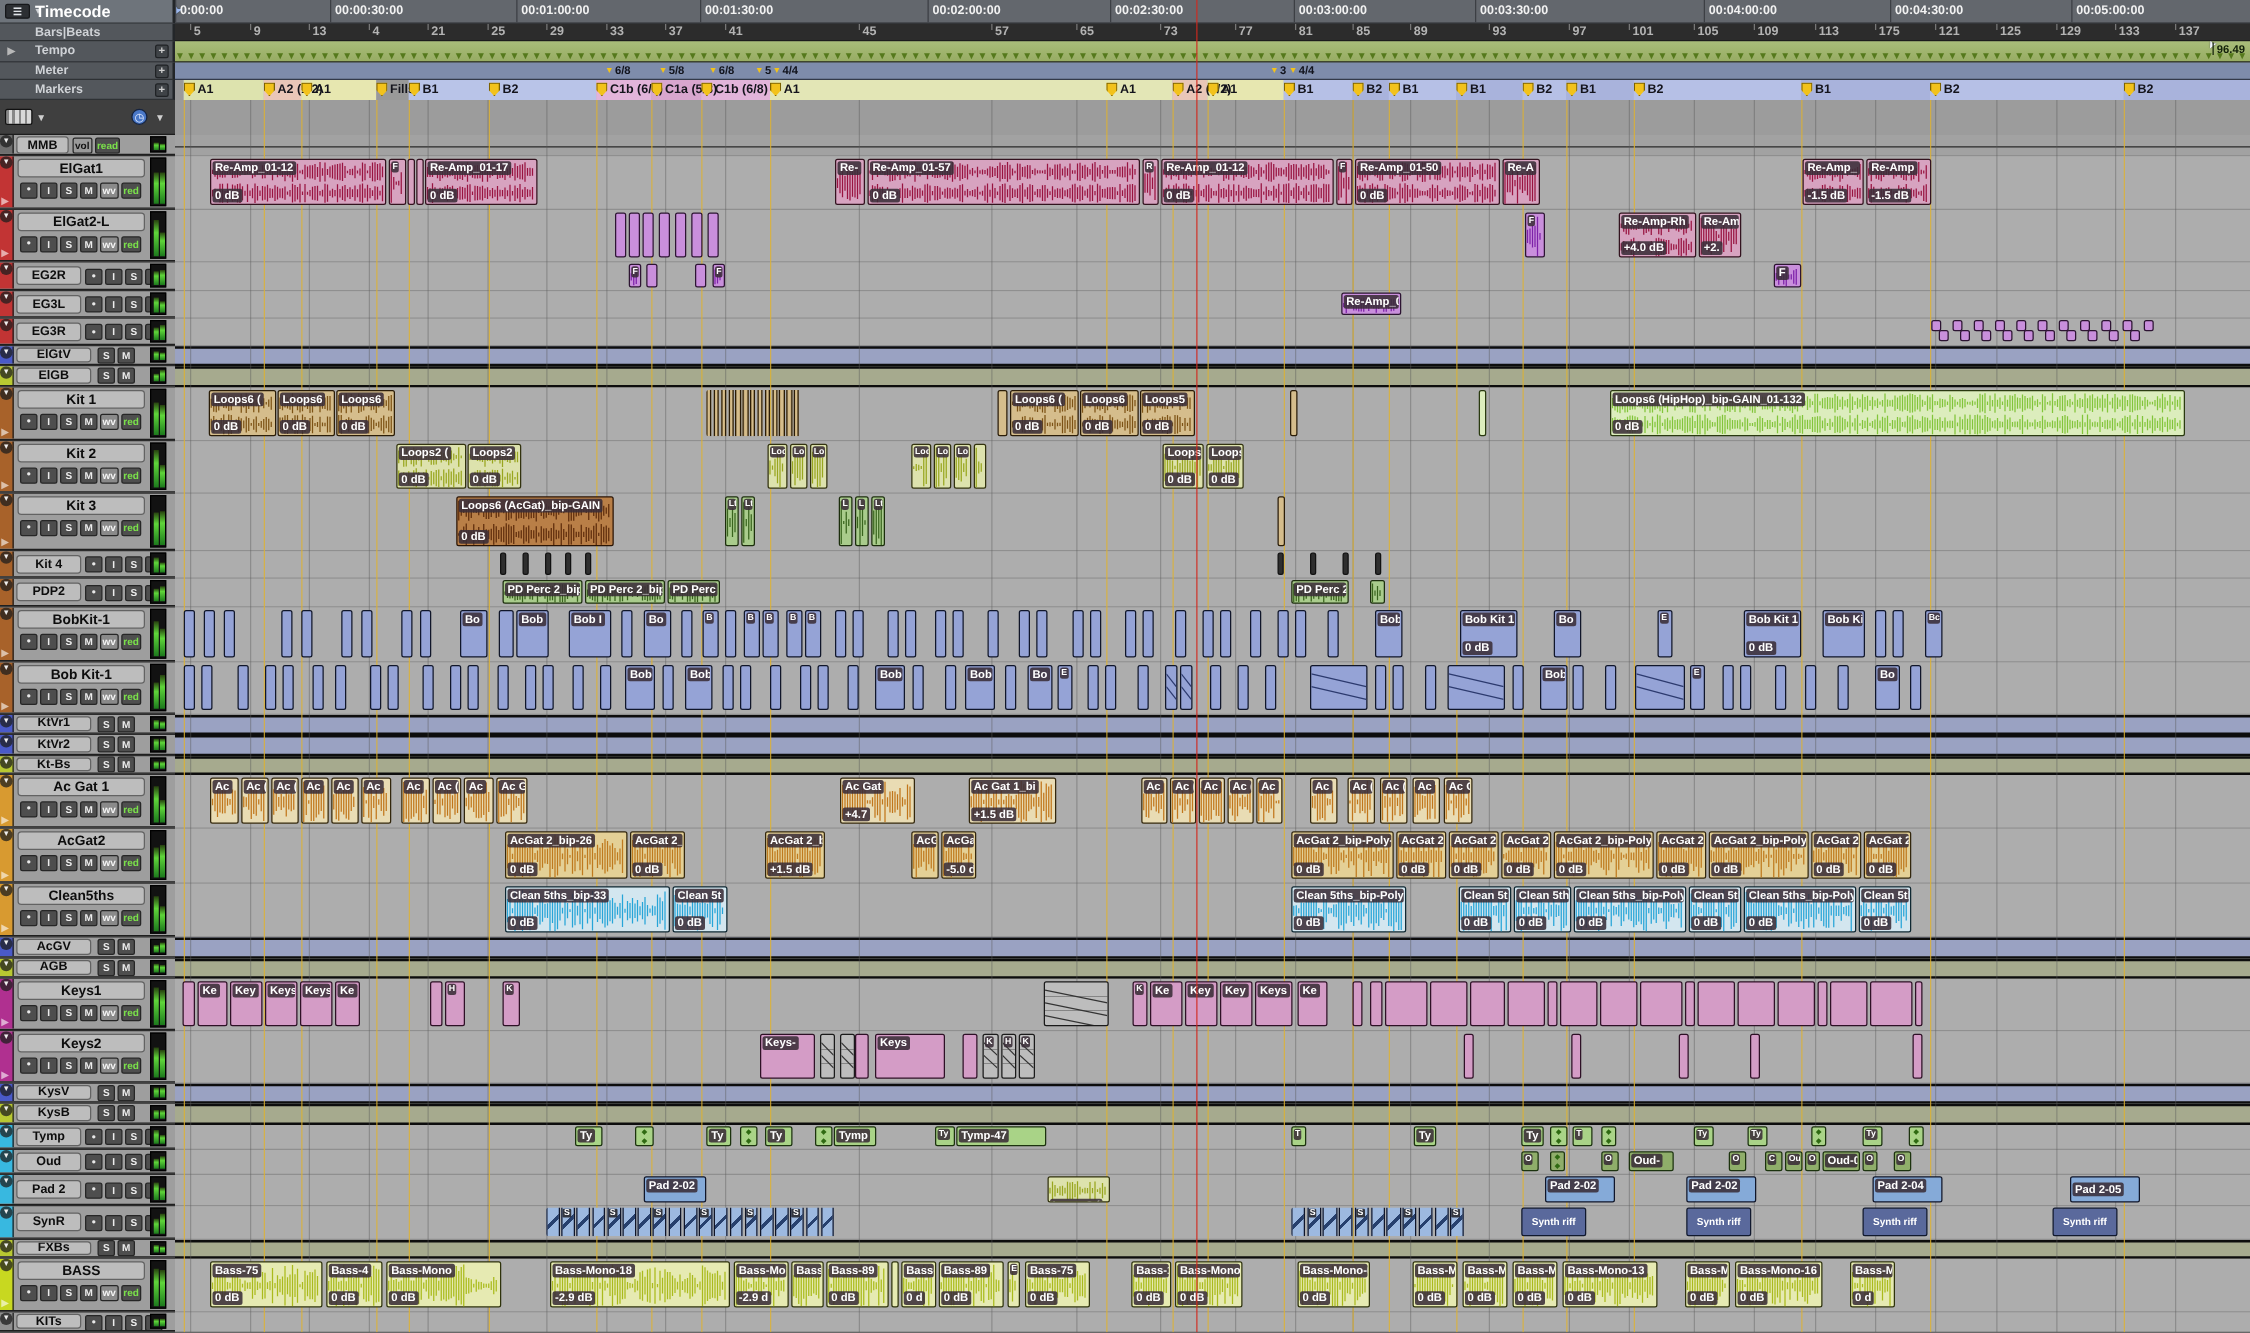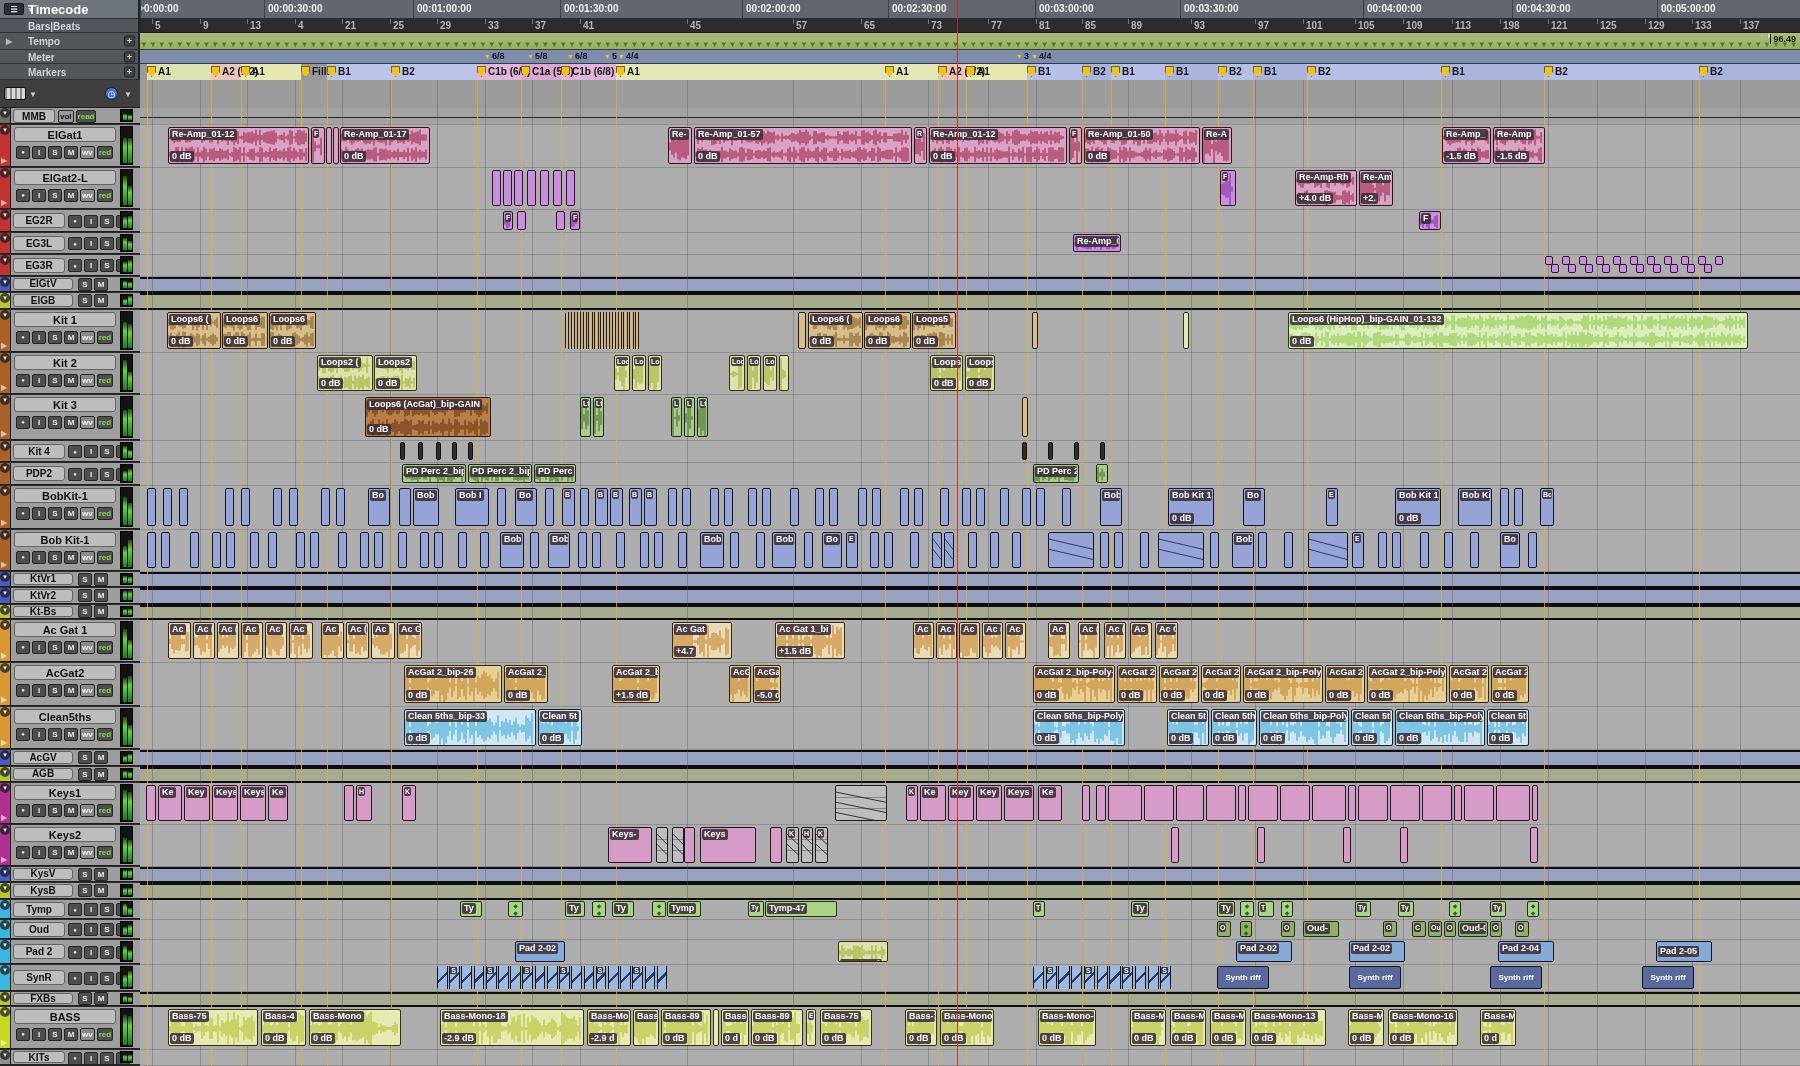--- a/index.html
+++ b/index.html
@@ -179,21 +179,21 @@
         <span class="barlabel" style="left: 1118px;">97</span>
         <span class="bartick" style="left: 1163px;"></span>
         <span class="barlabel" style="left: 1166px;">101</span>
         <span class="bartick" style="left: 1215px;"></span>
         <span class="barlabel" style="left: 1218px;">105</span>
         <span class="bartick" style="left: 1263px;"></span>
         <span class="barlabel" style="left: 1266px;">109</span>
         <span class="bartick" style="left: 1312px;"></span>
         <span class="barlabel" style="left: 1315px;">113</span>
         <span class="bartick" style="left: 1360px;"></span>
-        <span class="barlabel" style="left: 1363px;">198</span>
+        <span class="barlabel" style="left: 1363px;">175</span>
         <span class="bartick" style="left: 1408px;"></span>
         <span class="barlabel" style="left: 1411px;">121</span>
         <span class="bartick" style="left: 1457px;"></span>
         <span class="barlabel" style="left: 1460px;">125</span>
         <span class="bartick" style="left: 1505px;"></span>
         <span class="barlabel" style="left: 1508px;">129</span>
         <span class="bartick" style="left: 1552px;"></span>
         <span class="barlabel" style="left: 1555px;">133</span>
         <span class="bartick" style="left: 1600px;"></span>
         <span class="barlabel" style="left: 1603px;">137</span>

